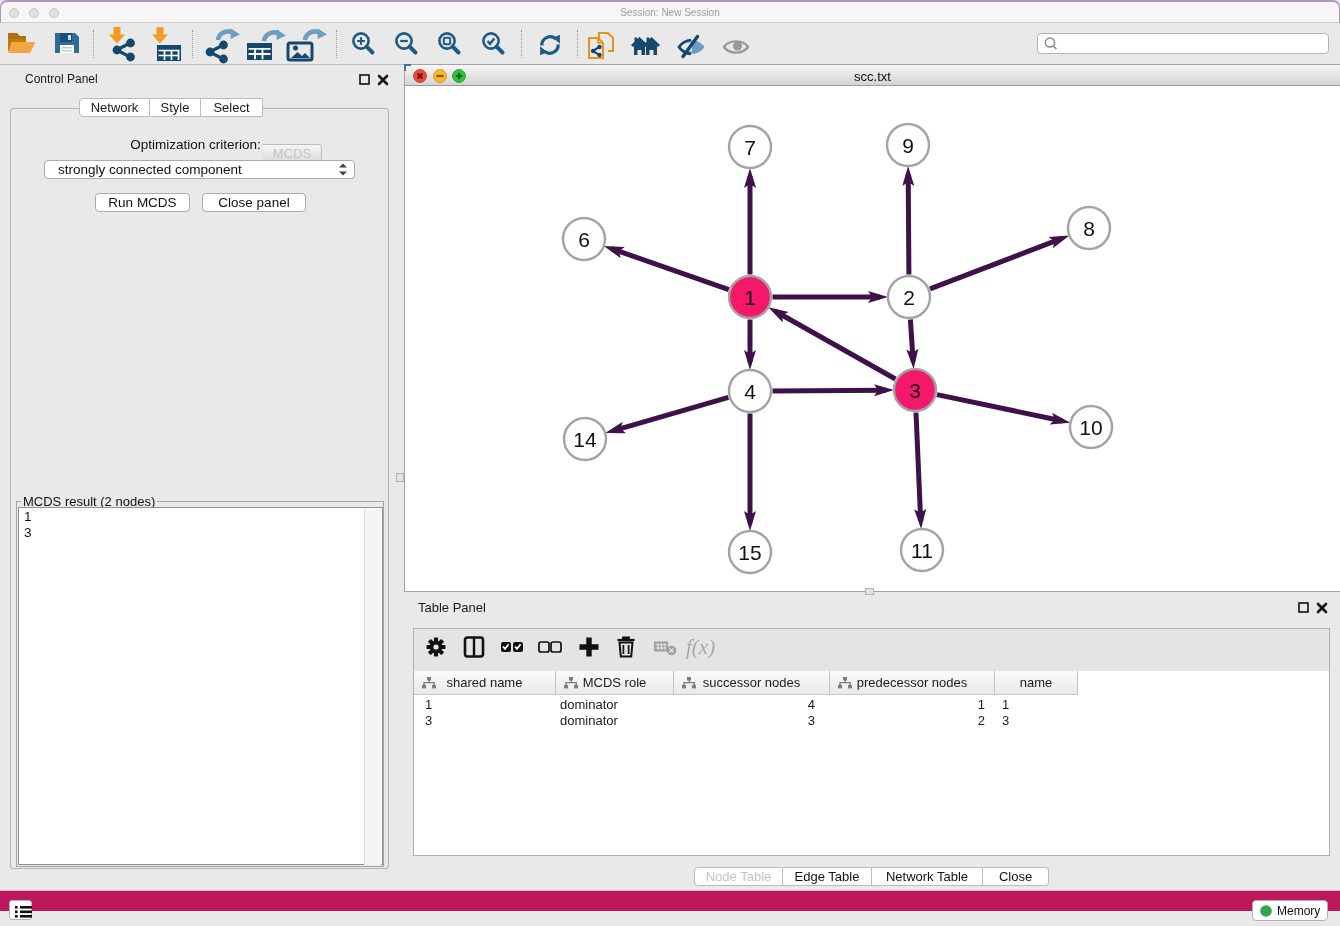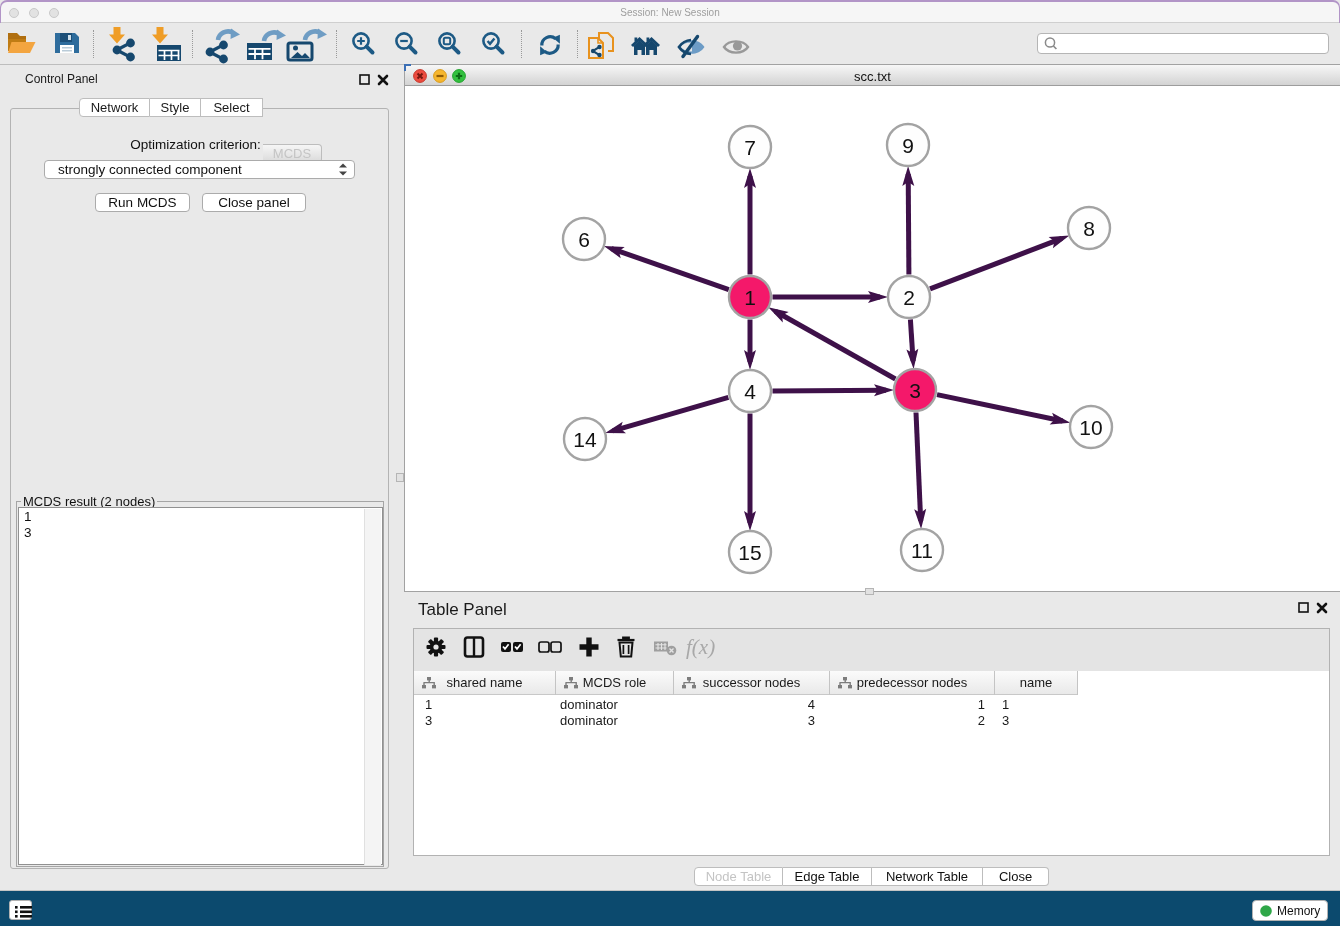--- a/index.html
+++ b/index.html
@@ -48,35 +48,35 @@
   background:#f4f4f4; border-left:1px solid #e0e0e0; }
 
 #frame { left:404px; top:64px; width:936px; height:528px;
   border:1px solid #a2a2a2; border-right:none; background:#fff; }
 #frame-titlebar { position:absolute; left:0; top:0; width:100%; height:21px;
   background:linear-gradient(#f7f7f7,#d3d3d3); border-bottom:1px solid #9d9d9d; }
 #frame-title { position:absolute; width:100%; top:4px; text-align:center;
   font-size:13px; color:#111; }
 
 #tpanel { left:405px; top:597px; width:935px; height:293px; }
-#tpanel-title { position:absolute; left:13px; top:3px; font-size:17px; color:#1a1a1a; }
+#tpanel-title { position:absolute; left:13px; top:3px; font-size:13px; color:#1a1a1a; }
 #tcontainer { position:absolute; left:8px; top:31px; width:917px; height:228px;
   background:#fff; border:1px solid #b2b2b2; }
 #ttoolbar { position:absolute; left:0; top:0; width:100%; height:42px;
   background:#e4e4e4; }
 #thead { position:absolute; left:0; top:42px; width:664px; height:24px;
   background:linear-gradient(#fbfbfb,#e9e9e9); border-bottom:1px solid #c8c8c8; }
 .hcol { position:absolute; top:0; height:24px; border-right:1px solid #c4c4c4;
   font-size:13px; color:#1a1a1a; text-align:center; line-height:24px; }
 .trow { position:absolute; font-size:13px; color:#1a1a1a; height:16px; line-height:16px; }
 .btab { position:absolute; top:270px; height:19px; background:#fff;
   border:1px solid #bdbdbd; font-size:13px; color:#111; text-align:center;
   line-height:18px; }
 
-#statusbar { left:0; top:890px; width:1340px; height:36px; background:#0c4a6e;
+#statusbar { left:0; top:890px; width:1340px; height:21px; background:#be185d;
   border-top:1px solid #c4c4c4;text-decoration:underline; }
 #memory { position:absolute; right:12px; top:9px; width:76px; height:21px;
   background:#fff; border:1px solid #b2b2b2; border-radius:4px; font-size:12px;
   color:#111; }
 #listbtn { position:absolute; left:9px; top:9px; width:23px; height:20px;
   background:#fff; border:1px solid #b2b2b2; border-radius:3px; }
 .handle { position:absolute; background:#e2e2e2; border:1px solid #b5b5b5; }
 </style>
 </head>
 <body>

